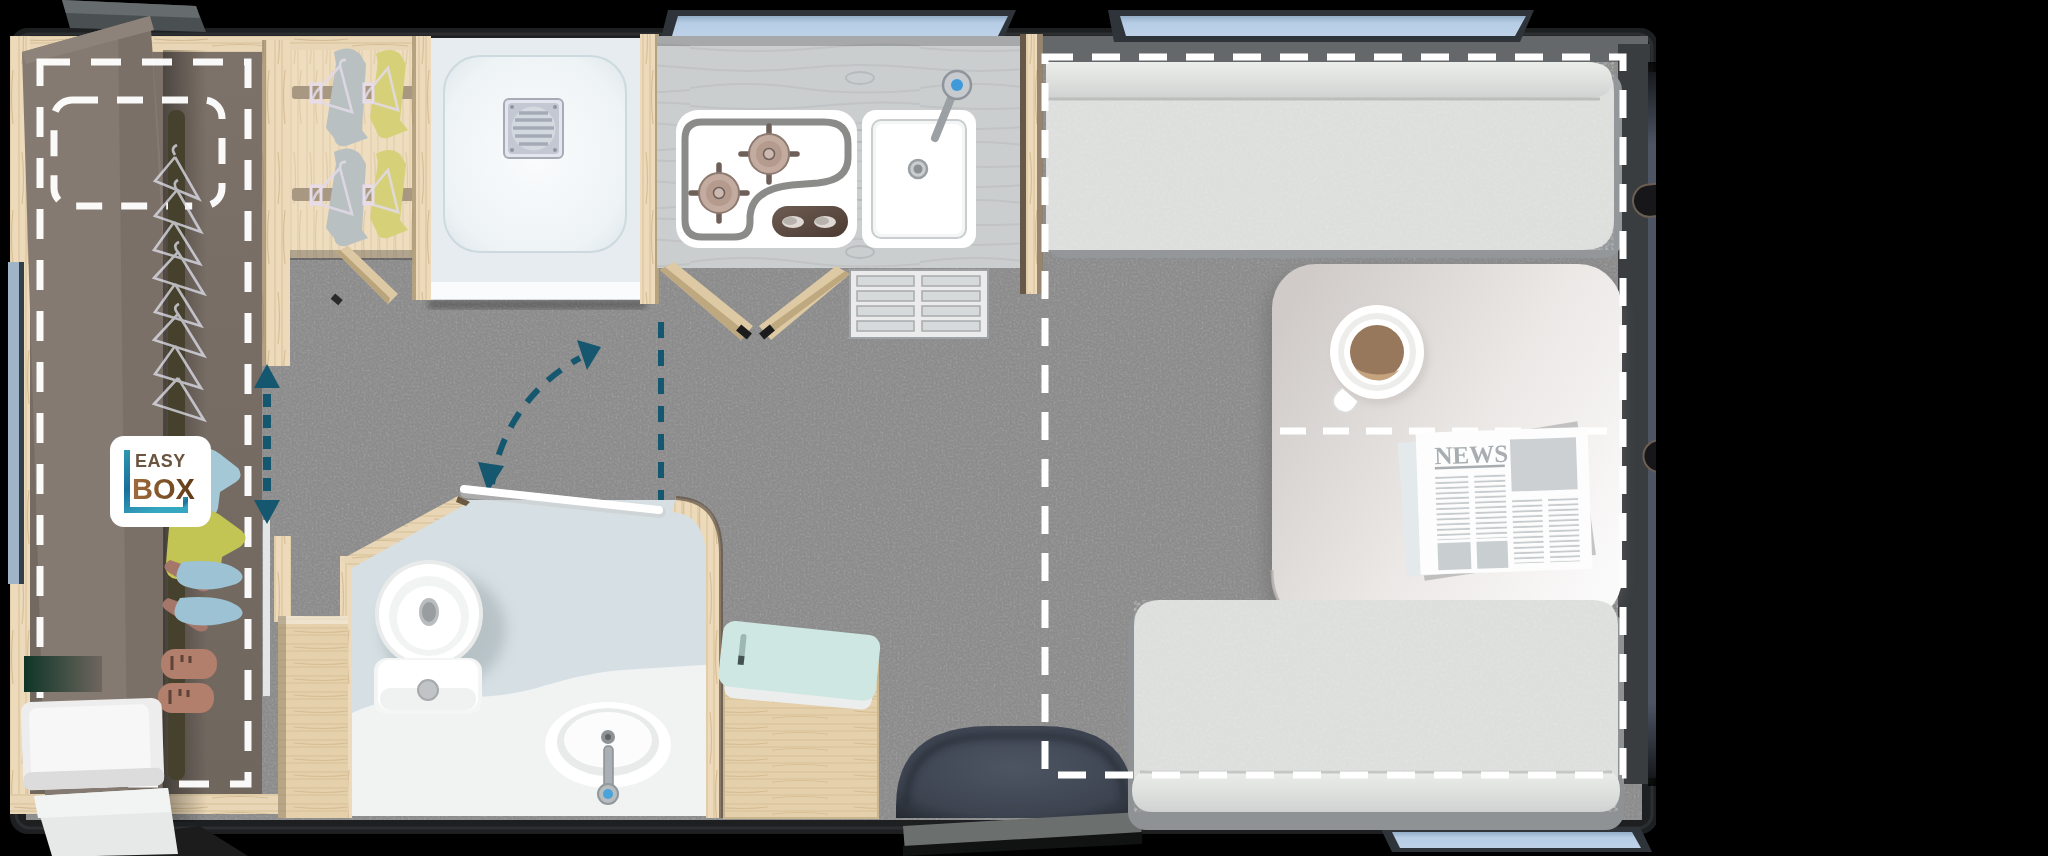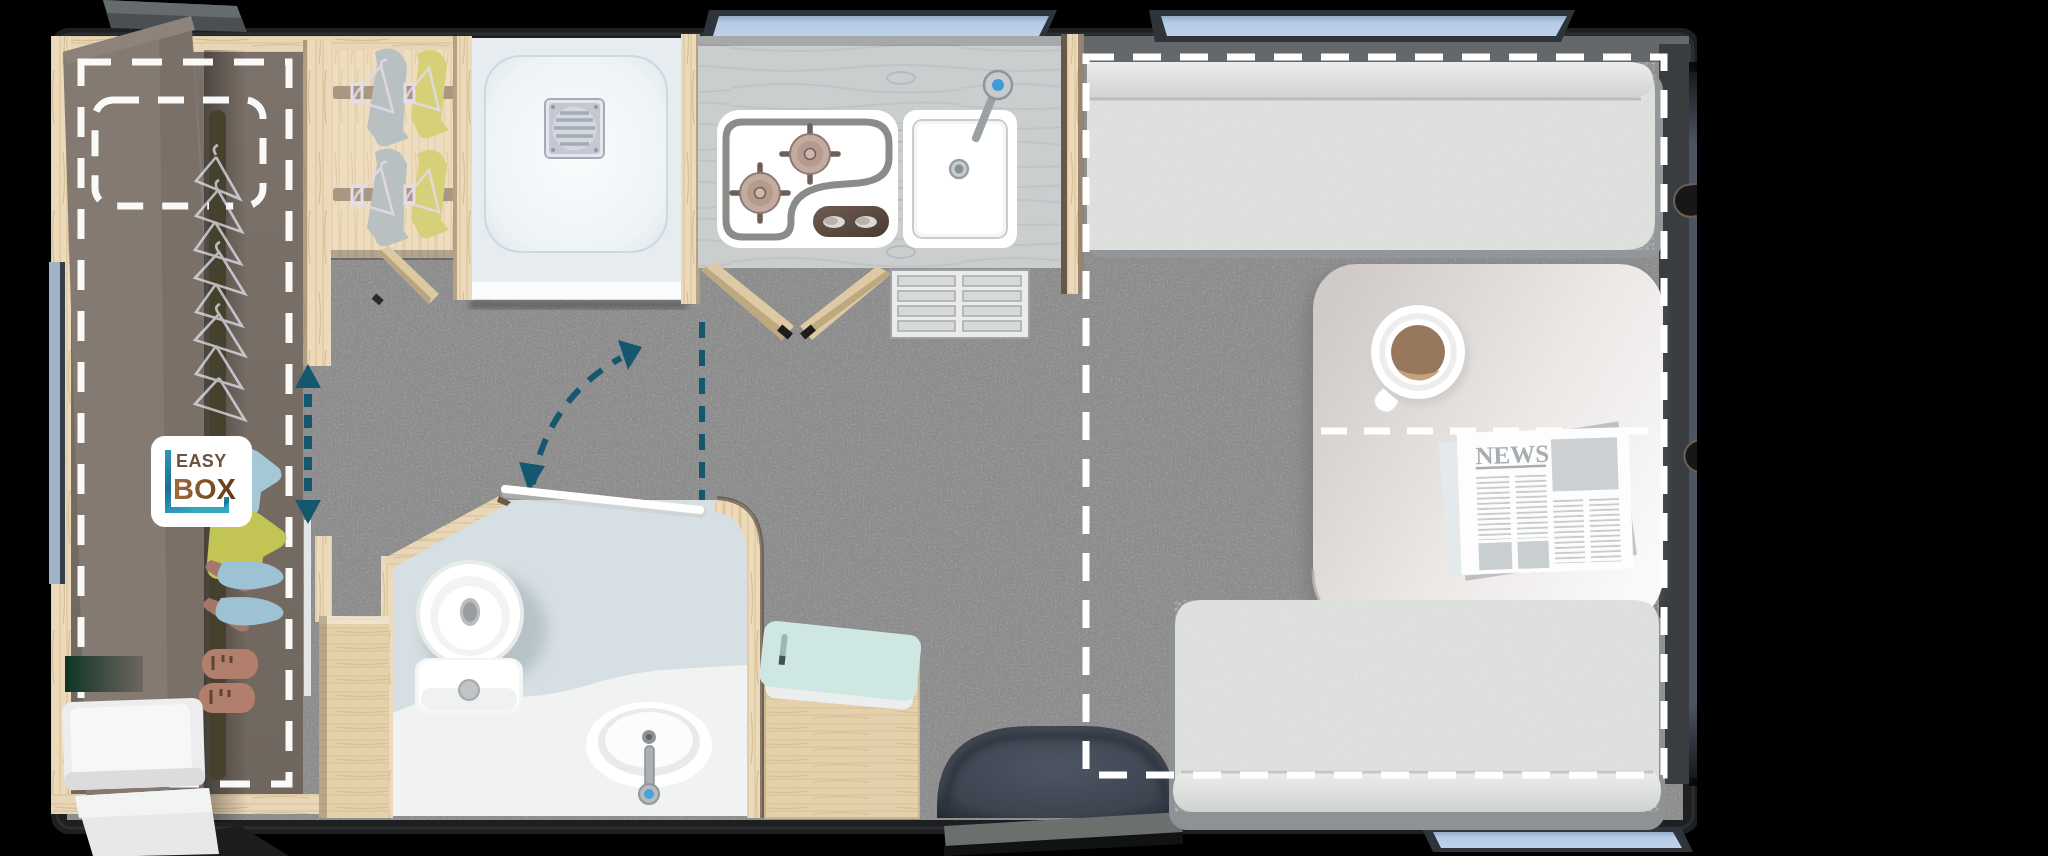--- a/index.html
+++ b/index.html
@@ -1,16 +1,16 @@
 <!DOCTYPE html>
 <html><head>
 <meta charset="utf-8">
 <style>
   html,body{margin:0;padding:0;background:#000;}
-  #stage{position:relative;width:1656px;height:856px;background:#000;overflow:hidden;font-family:"Liberation Sans",sans-serif;padding-left:41px;}
+  #stage{position:relative;width:1656px;height:856px;background:#000;overflow:hidden;font-family:"Liberation Sans",sans-serif;}
   svg{display:block;}
 </style>
 </head>
 <body>
 <div id="stage">
 <svg width="2048" height="856" viewBox="0 0 2048 856" xmlns="http://www.w3.org/2000/svg">
 <defs>
   <linearGradient id="taupe" x1="0" y1="0" x2="0" y2="1">
     <stop offset="0" stop-color="#7d7269"></stop>
           <stop offset="1" stop-color="#6f665e"></stop>

